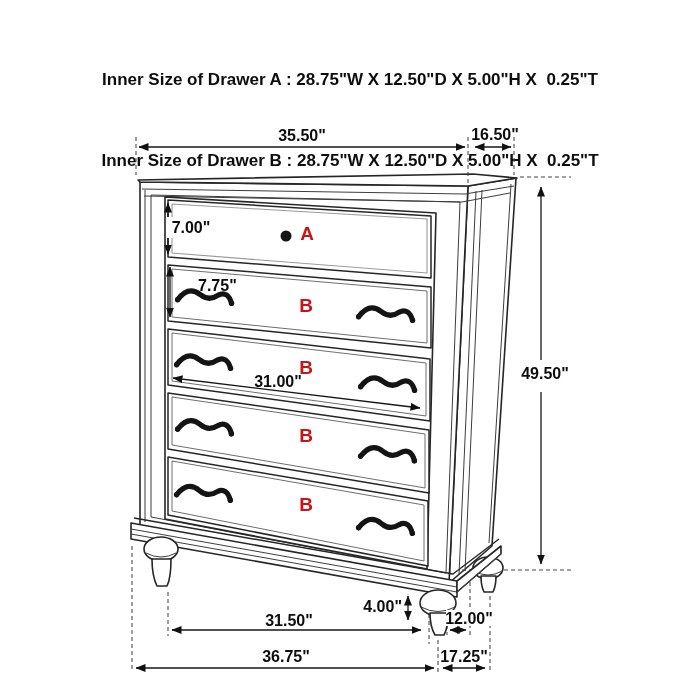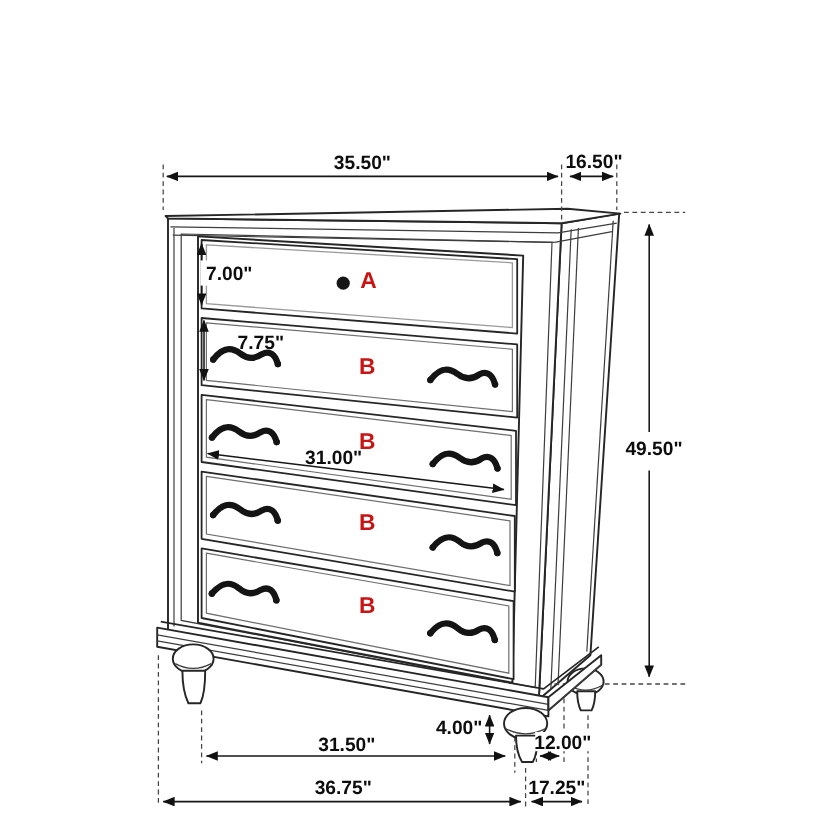--- a/index.html
+++ b/index.html
@@ -19,20 +19,24 @@
   .handle{stroke:#141414;stroke-width:5.2;stroke-linecap:round;fill:none;}
   .hdot{fill:#141414;}
   .dt{font:700 16px "Liberation Sans",sans-serif;fill:#0d0d0d;}
   .dlabel{font:700 19px "Liberation Sans",sans-serif;}
 </style>
 </head>
 <body>
 
 <div class="stage">
 
+  <div class="hdr">
+    <div>Inner Size of Drawer A : 28.75"W X 12.50"D X 5.00"H X  0.25"T</div>
+    <div>Inner Size of Drawer B : 28.75"W X 12.50"D X 5.00"H X  0.25"T</div>
+  </div>
 
   <svg width="700" height="700" viewBox="0 0 700 700">
     <defs>
       <marker id="ah" viewBox="0 0 10 8" refX="9.5" refY="4" markerWidth="10" markerHeight="8" orient="auto-start-reverse" markerUnits="userSpaceOnUse">
         <path d="M0,0 L10,4 L0,8 Z" fill="#111"></path>
       </marker>
     </defs>
 
     <g>
 

